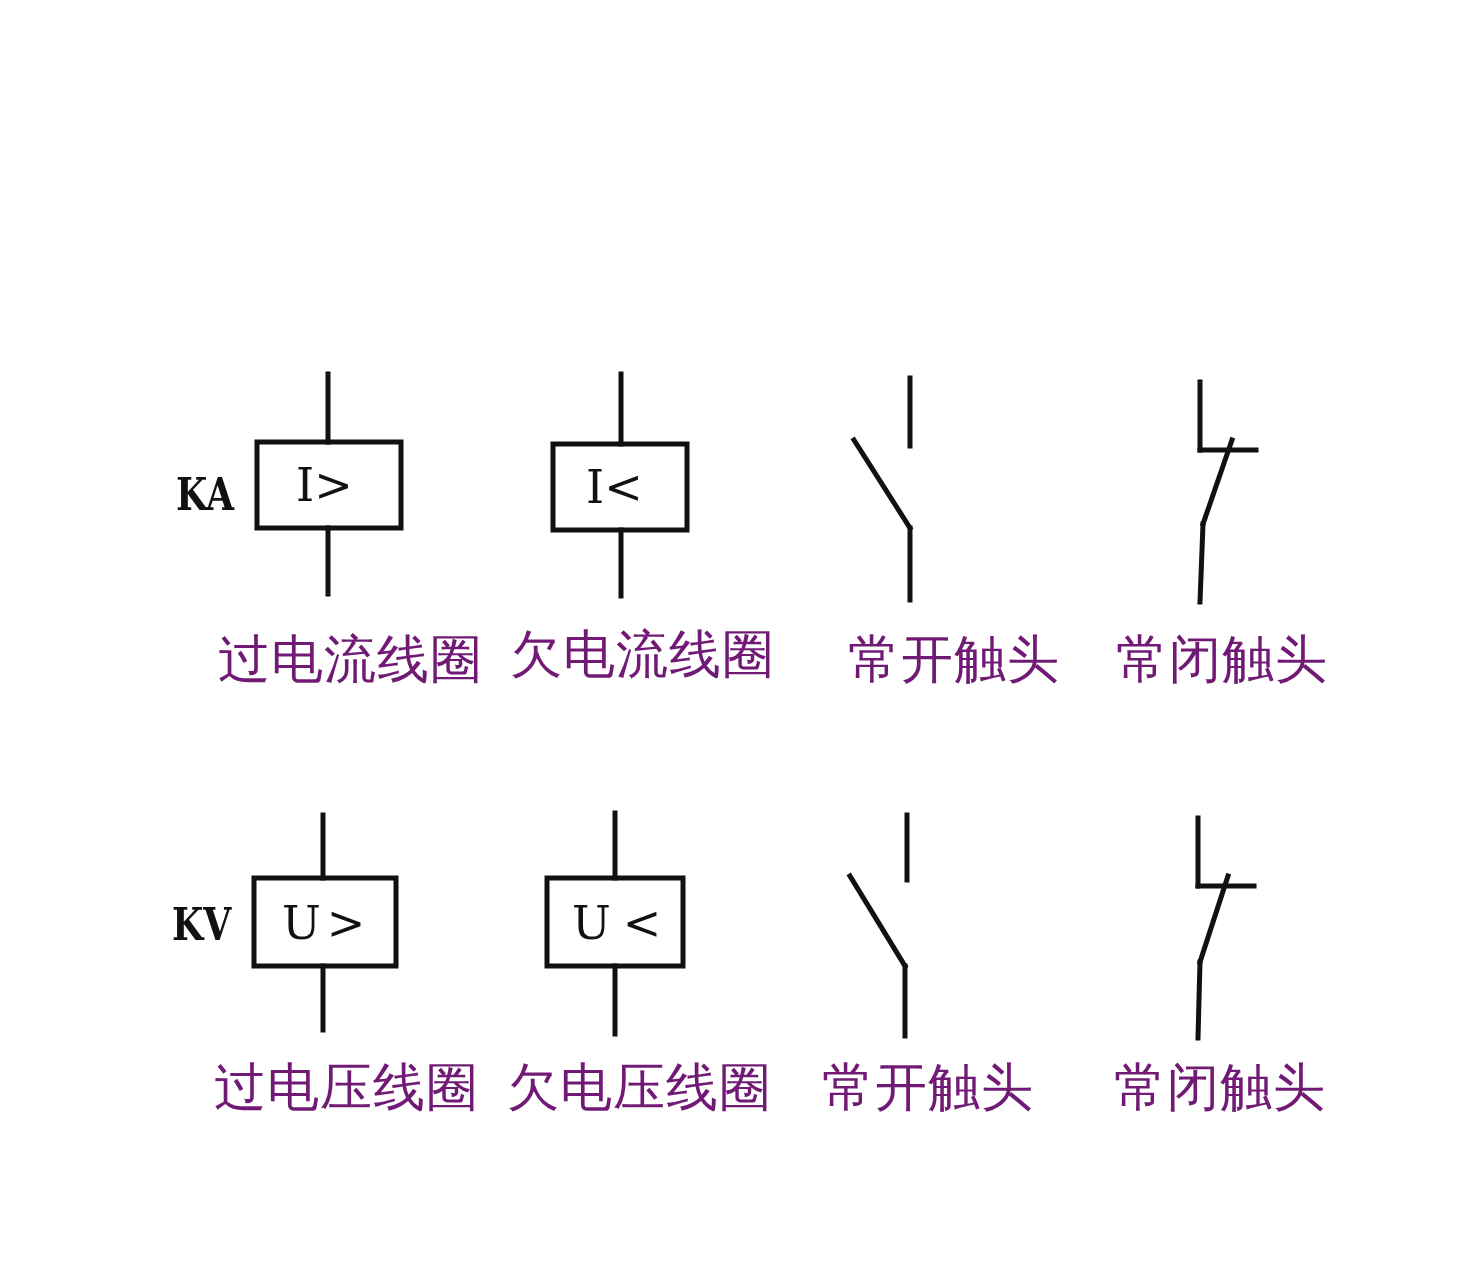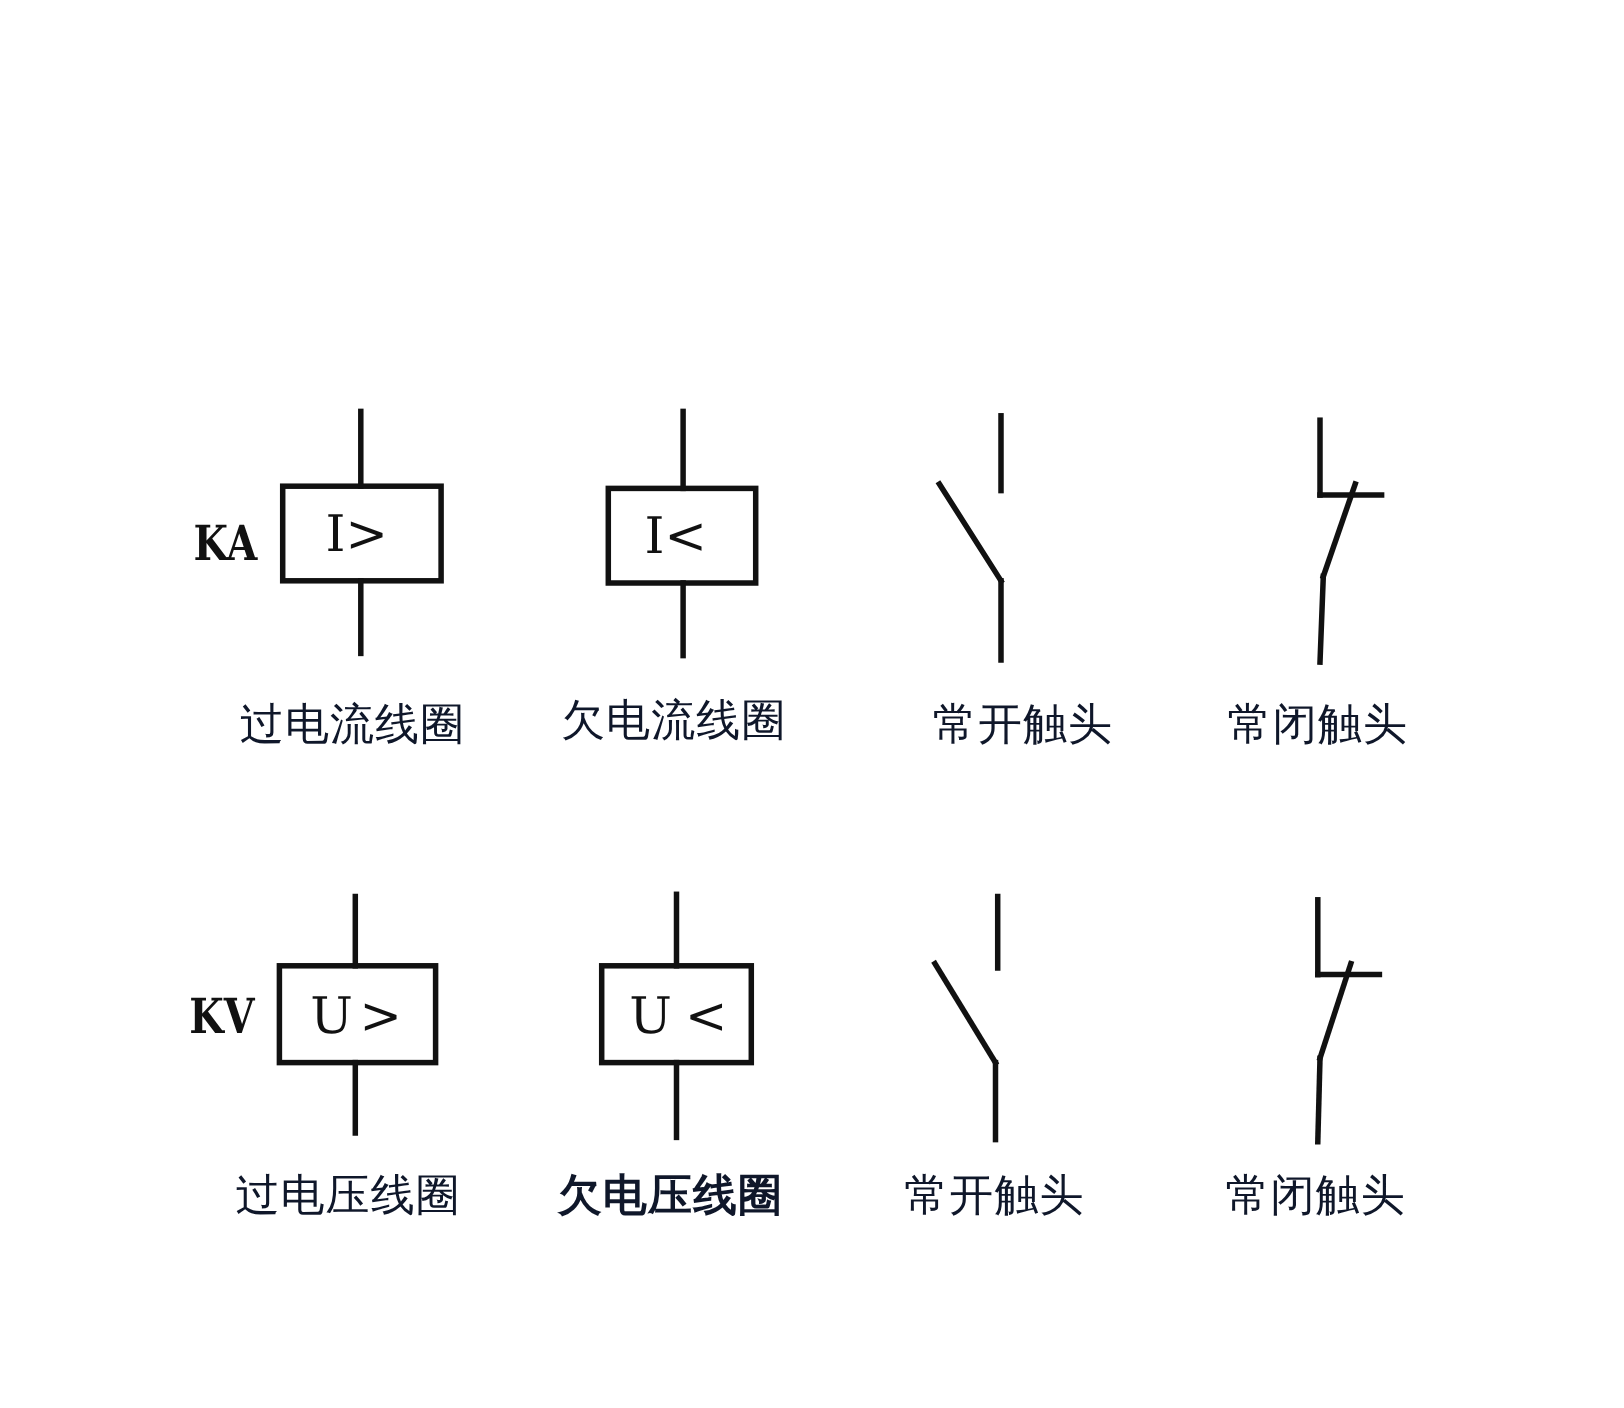--- a/index.html
+++ b/index.html
@@ -21,23 +21,23 @@
       width: 1476px;
       height: 1280px;
     }
     svg.symbols {
       position: absolute;
       left: 0; top: 0;
     }
     .caption {
       position: absolute;
       font-family: "DejaVu Sans", sans-serif;
-      font-size: 40px;
+      font-size: 52px;
       line-height: 48px;
-      color: #0f172a;
+      color: #701a75;
       white-space: nowrap;
       letter-spacing: 1px;
     }
     .device-label {
       position: absolute;
       font-family: "DejaVu Serif", serif;
       font-weight: bold;
       font-size: 44px;
       line-height: 50px;
       color: #111111;
@@ -129,17 +129,17 @@
   <div class="coil-text" style="left:572px; top:886px; letter-spacing:12px;">
     <span>U</span><span>&lt;</span>
   </div>
 
   <div class="caption" style="left:218px; top:623px;">过电流线圈</div>
   <div class="caption" style="left:510px; top:623px;font-family:Liberation Mono, monospace;">欠电流线圈</div>
   <div class="caption" style="left:848px; top:623px;">常开触头</div>
   <div class="caption" style="left:1116px; top:623px;">常闭触头</div>
 
   <div class="caption" style="left:214px; top:1051px;">过电压线圈</div>
-  <div class="caption" style="left:507px; top:1051px;font-weight:bold;">欠电压线圈</div>
+  <div class="caption" style="left:507px; top:1051px;">欠电压线圈</div>
   <div class="caption" style="left:822px; top:1051px;">常开触头</div>
   <div class="caption" style="left:1114px; top:1051px;">常闭触头</div>
 
 </div>
 
 </body></html>

